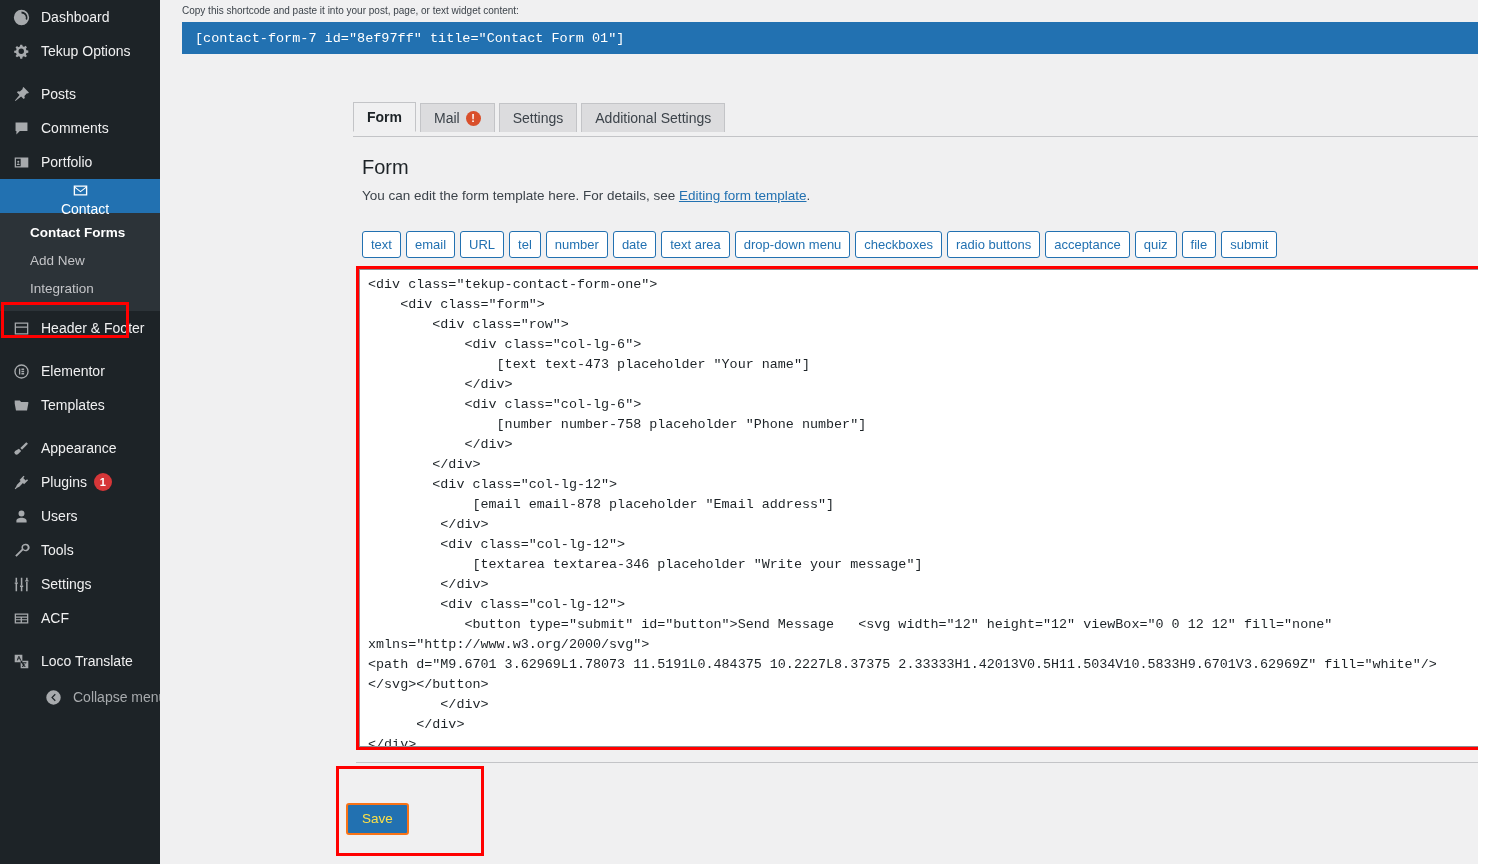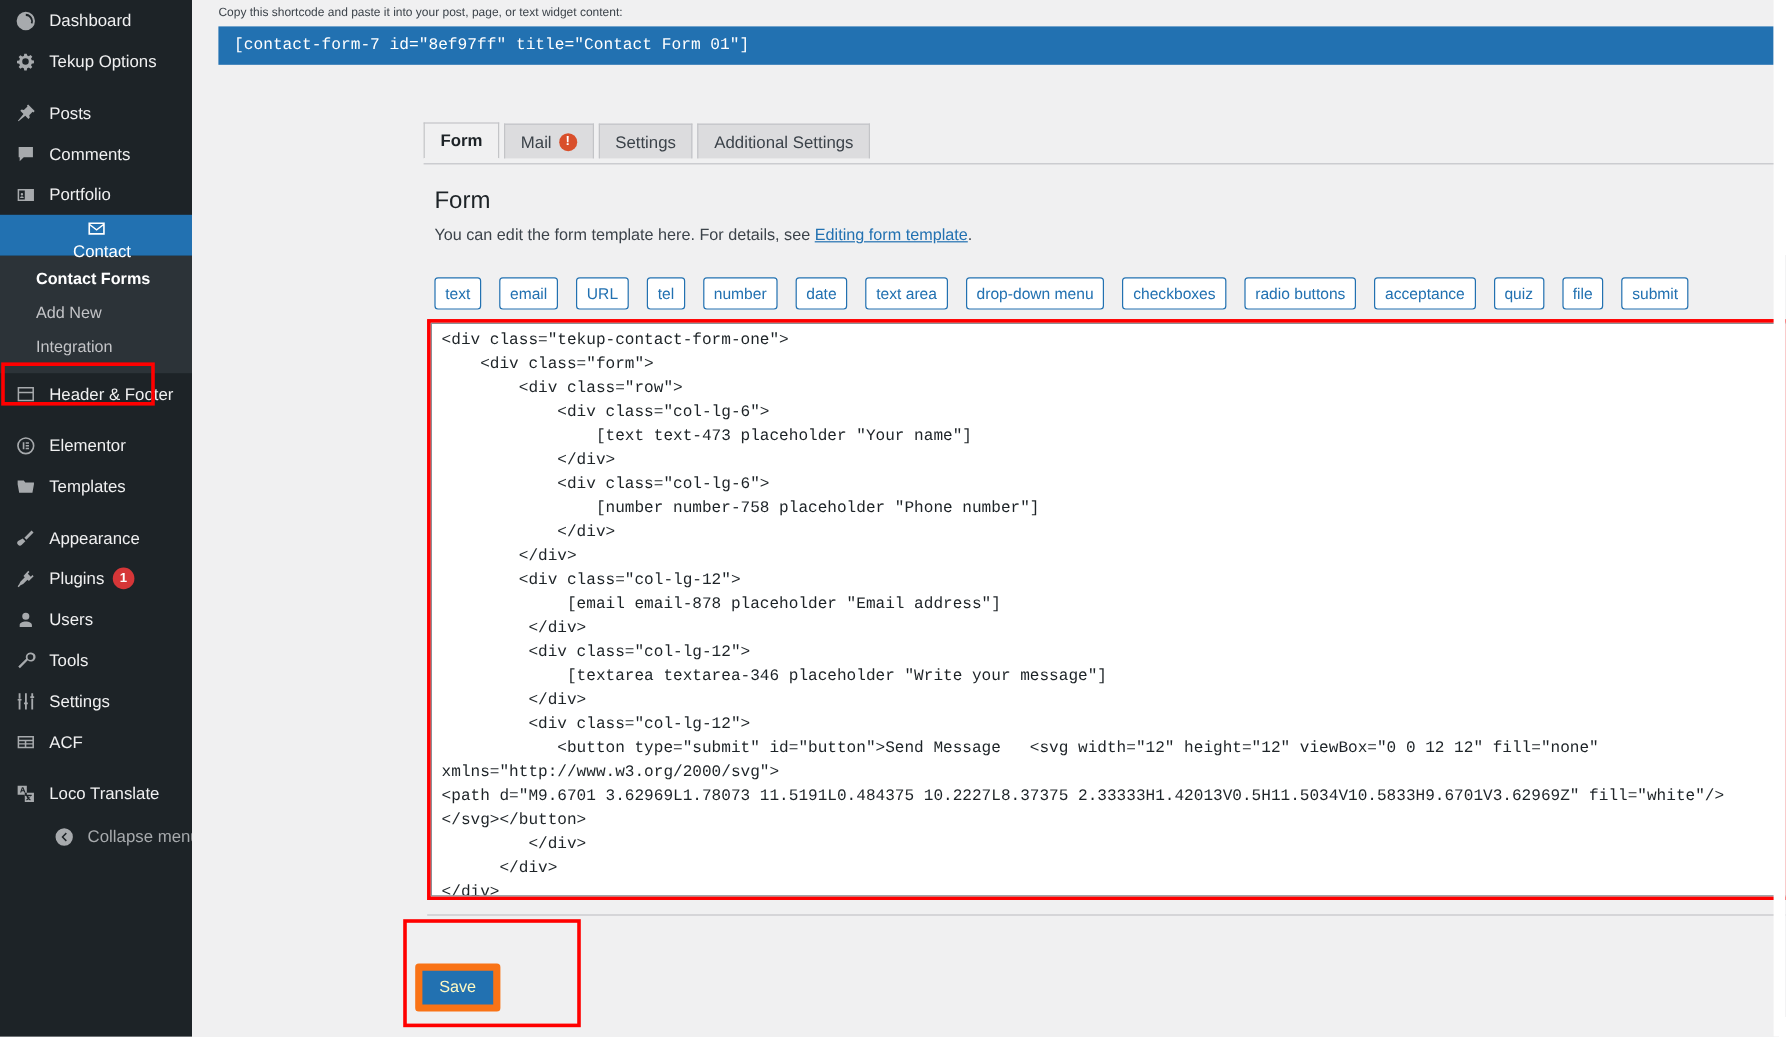--- a/index.html
+++ b/index.html
@@ -117,21 +117,21 @@
   }
 
   .panel { margin-left: 202px; padding-top: 22px; }
   .panel h2 {
     margin: 0 0 8px 0; font-size: 20px; font-weight: 400;
     color: #1d2327; line-height: 1.3;
   }
   .panel .desc { font-size: 13.5px; color: #3c434a; margin-bottom: 12px; }
   .panel .desc a { color: #2271b1; text-decoration: underline; }
 
-  .tag-buttons { display: flex; gap: 15px; flex-wrap: nowrap; margin-top: 28px; }
+  .tag-buttons { display: flex; gap: 5px; flex-wrap: nowrap; margin-top: 28px; }
   .tag-btn {
     border: 1px solid #2271b1; background: #fff; color: #2271b1;
     font-size: 13px; line-height: 1; padding: 6px 8px;
     border-radius: 3px; white-space: nowrap;
   }
 
   
   #editor-wrap {
     position: absolute; left: 196px; top: 266px;
     width: 1251px; height: 484px;
@@ -155,22 +155,22 @@
     width: 1282px; height: 1px; background: #c3c4c7;
   }
 
   #save-highlight {
     position: absolute; left: 176px; top: 766px;
     width: 148px; height: 90px;
     border: 3px solid #ff0000;
   }
   #save-btn {
     position: absolute; left: 186px; top: 803px;
-    background: #2271b1; color: #fef9c3;
-    border: 6px solid #f97316; border-radius: 3px;
+    background: #2271b1; color: #fde047;
+    border: 2px solid #f97316; border-radius: 3px;
     font-size: 13.5px; padding: 6px 14px; line-height: 1.2;
   }
   .right-strip {
     position: absolute; right: 0; top: 0; width: 10px; height: 864px;
     background: #fff;
   }
 </style>
 </head>
 <body>
 

